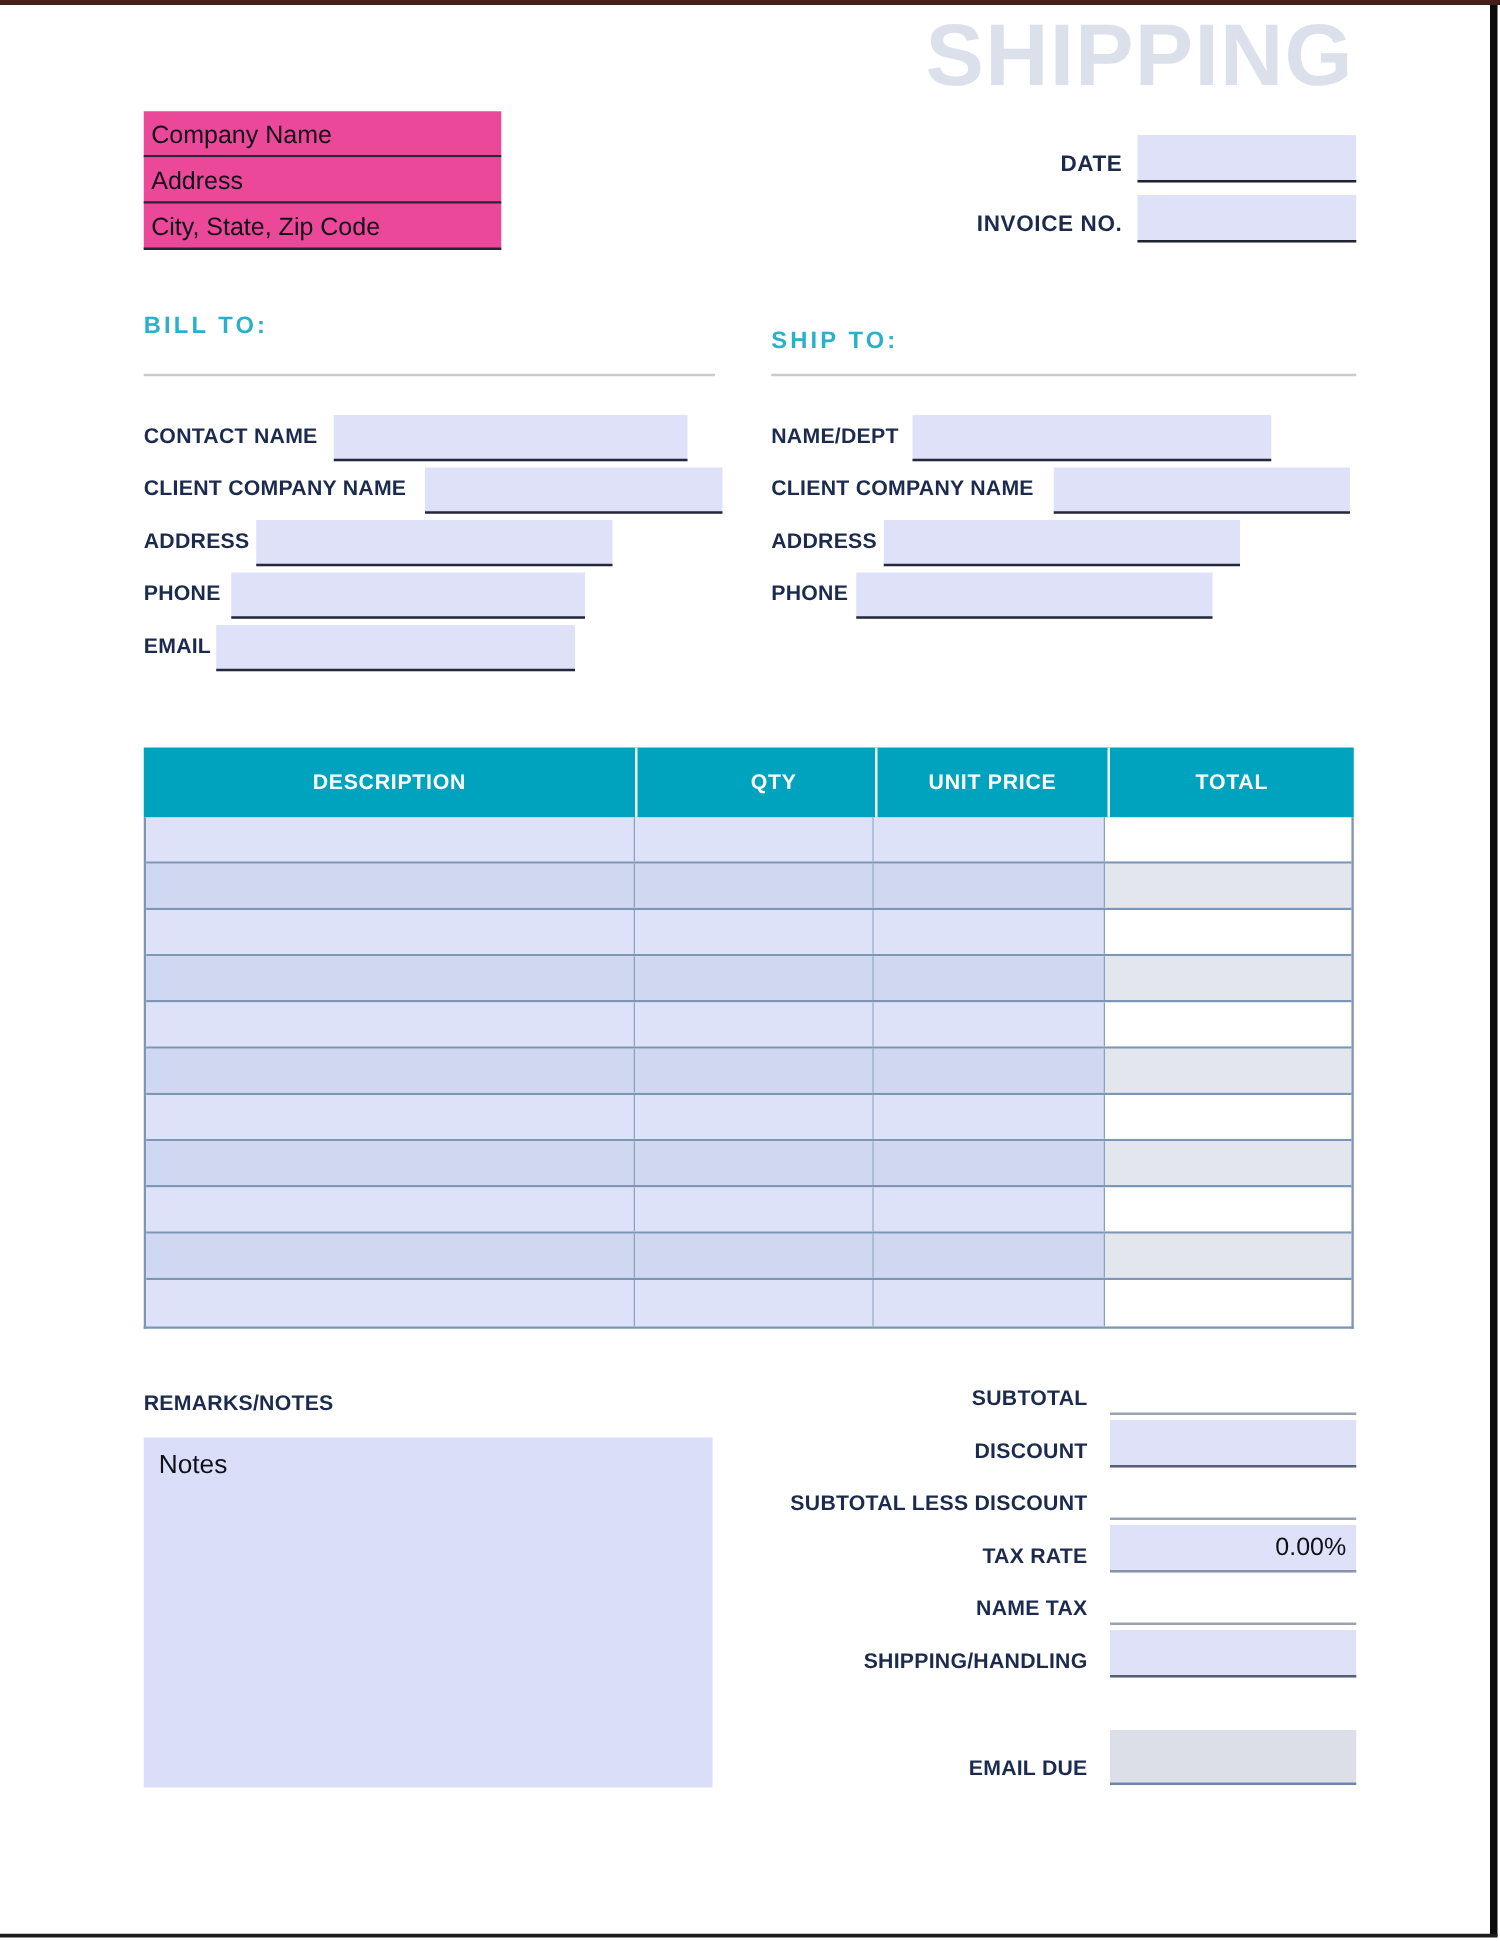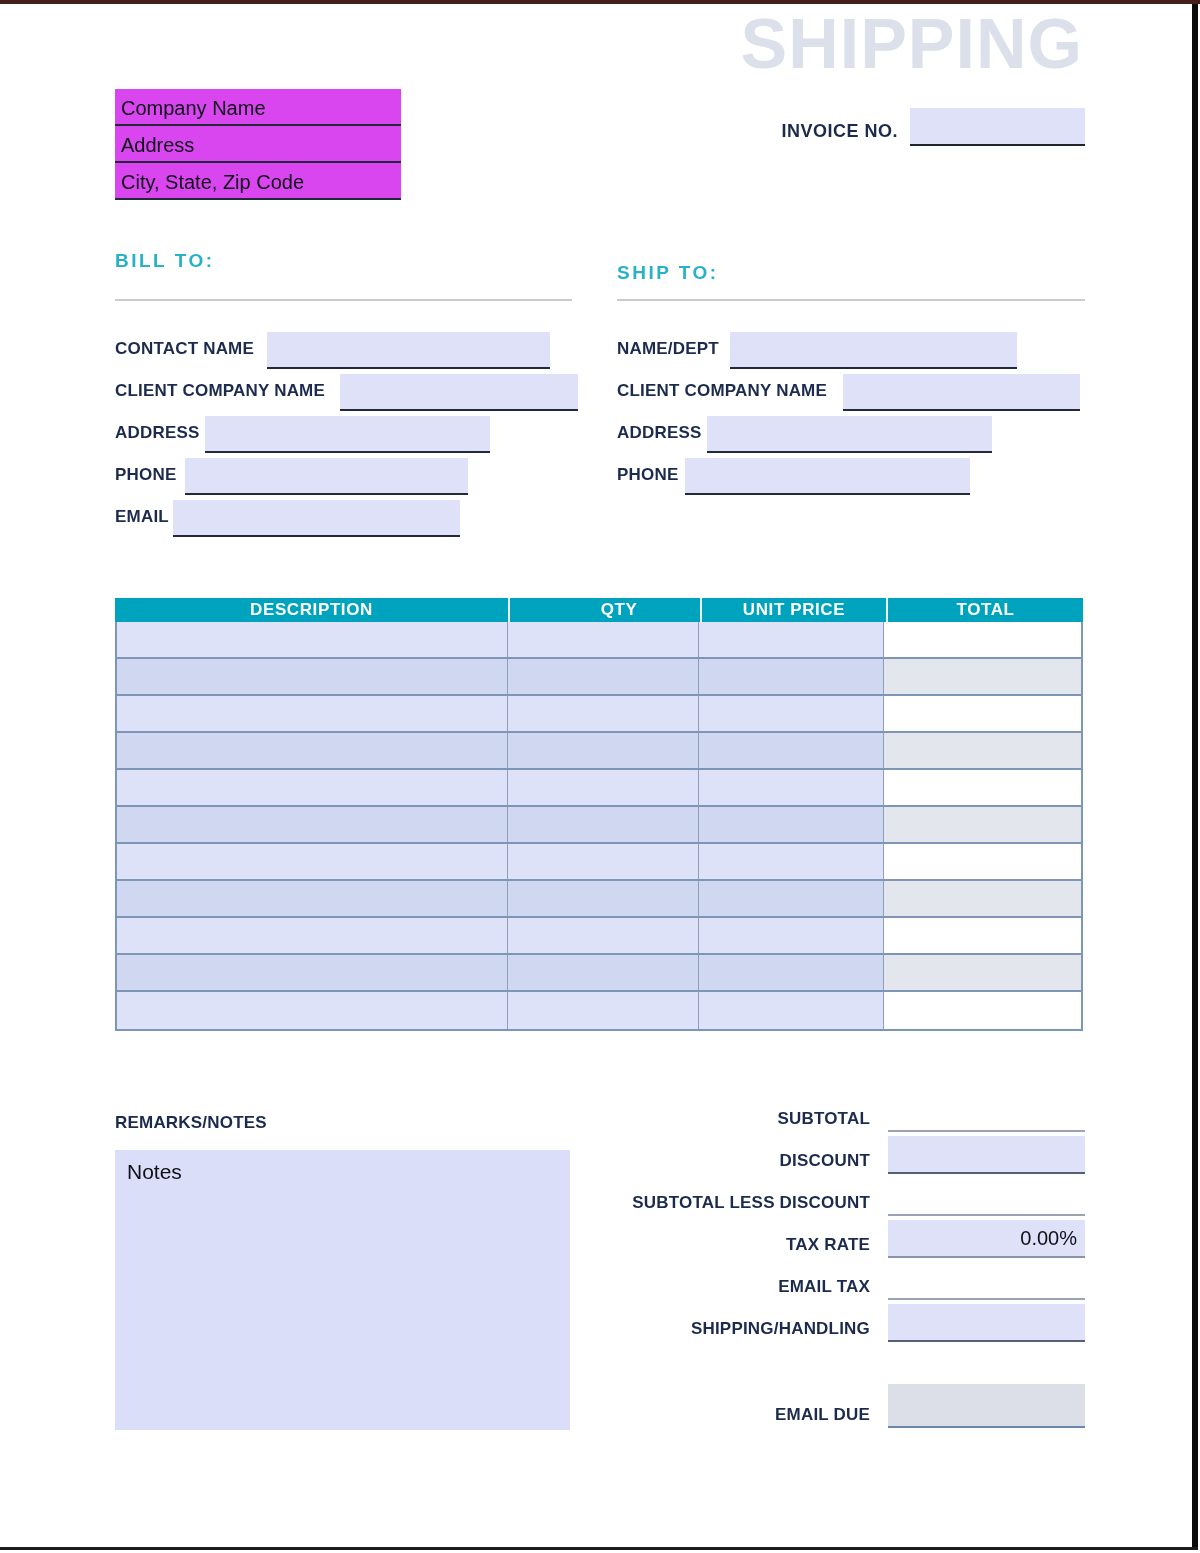--- a/index.html
+++ b/index.html
@@ -16,21 +16,21 @@
 
   
   .invoice-title{
     position:absolute;top:4px;right:117px;
     font-size:70px;font-weight:700;letter-spacing:1px;color:#dce0eb;
   }
 
   
   .company{position:absolute;left:115px;top:89px;width:286px;}
   .company .cfield{
-    height:37px;background:#d946ef;border-bottom:2px solid #23273a;
+    height:37px;background:#ec4899;border-bottom:2px solid #23273a;
     font-size:20px;color:#101018;padding:6px 0 0 6px;line-height:26px;
   }
 
   
   .meta{position:absolute;top:108px;right:115px;}
   .mrow{display:flex;justify-content:flex-end;align-items:flex-end;margin-bottom:10px;}
   .mlabel{
     font-size:18px;font-weight:700;color:#1c2b4d;letter-spacing:0.5px;
     padding-bottom:4px;margin-right:12px;
   }
@@ -46,21 +46,21 @@
   .fields{position:absolute;}
   .frow{display:flex;align-items:center;margin-bottom:3px;height:39px;}
   .flabel{
     flex:none;font-size:17px;font-weight:700;color:#1c2b4d;letter-spacing:0.2px;
     padding-bottom:3px;white-space:nowrap;
   }
   .fbox{flex:none;height:37px;background:#dee1f8;border-bottom:2px solid #23283a;}
 
   
   .items{position:absolute;left:115px;top:598px;width:968px;}
-  .thead{display:flex;height:24px;background:#00a3bd;}
+  .thead{display:flex;height:56px;background:#00a3bd;}
   .th{
     display:flex;align-items:center;justify-content:center;
     color:#ffffff;font-size:17px;font-weight:700;letter-spacing:0.6px;
   }
   .th + .th{border-left:2px solid #eef6f8;}
   .th.c-desc{width:393px;}
   .th.c-qty{width:192px;padding-left:28px;}
   .th.c-unit{width:186px;}
   .th.c-total{flex:1;}
   .tbody{border:2px solid #7e96b5;border-top:none;}
@@ -113,20 +113,24 @@
 <div class="invoice-title">SHIPPING</div>
 
 <div class="company">
   <div class="cfield">Company Name</div>
   <div class="cfield">Address</div>
   <div class="cfield">City, State, Zip Code</div>
 </div>
 
 <div class="meta">
   <div class="mrow">
+    <span class="mlabel">DATE</span>
+    <span class="mbox"></span>
+  </div>
+  <div class="mrow">
     <span class="mlabel">INVOICE NO.</span>
     <span class="mbox"></span>
   </div>
 </div>
 
 <div class="sec-heading" style="left:115px;top:250px;text-align:center;">BILL TO:</div>
 <div class="sec-rule" style="left:115px;top:299px;width:457px;"></div>
 <div class="sec-heading" style="left:617px;top:262px;">SHIP TO:</div>
 <div class="sec-rule" style="left:617px;top:299px;width:468px;"></div>
 
@@ -263,21 +267,21 @@
   </div>
   <div class="srow">
     <span class="slabel">SUBTOTAL LESS DISCOUNT</span>
     <span class="sfield line"></span>
   </div>
   <div class="srow">
     <span class="slabel">TAX RATE</span>
     <span class="sfield box-value">0.00%</span>
   </div>
   <div class="srow">
-    <span class="slabel">EMAIL TAX</span>
+    <span class="slabel">NAME TAX</span>
     <span class="sfield line"></span>
   </div>
   <div class="srow">
     <span class="slabel">SHIPPING/HANDLING</span>
     <span class="sfield box"></span>
   </div>
   <div class="srow total-due">
     <span class="slabel">EMAIL DUE</span>
     <span class="sfield graybox"></span>
   </div>

